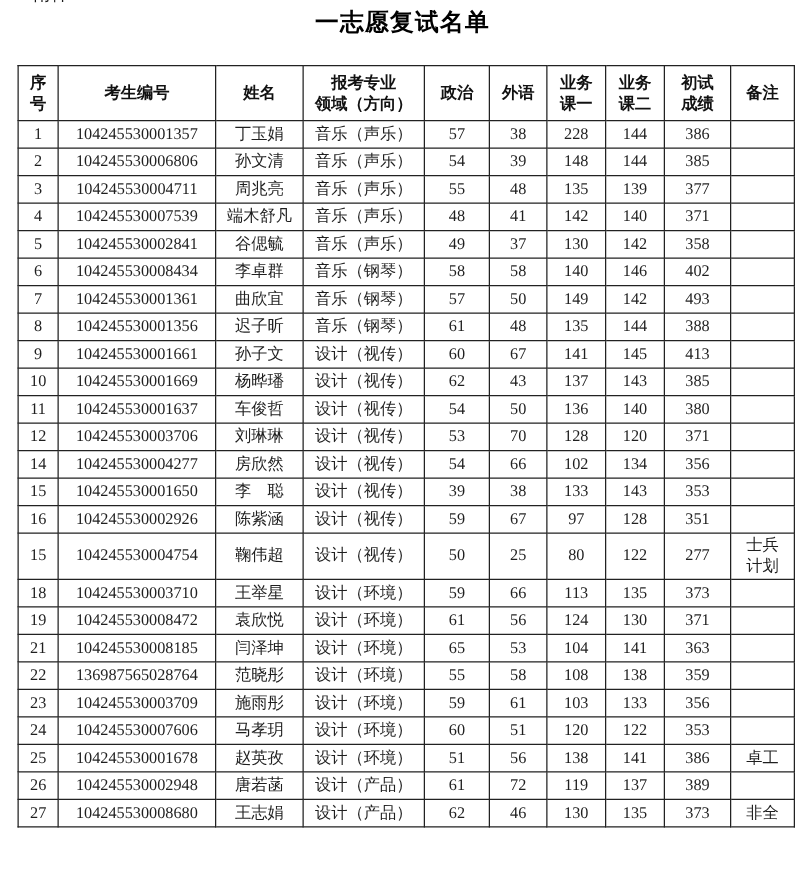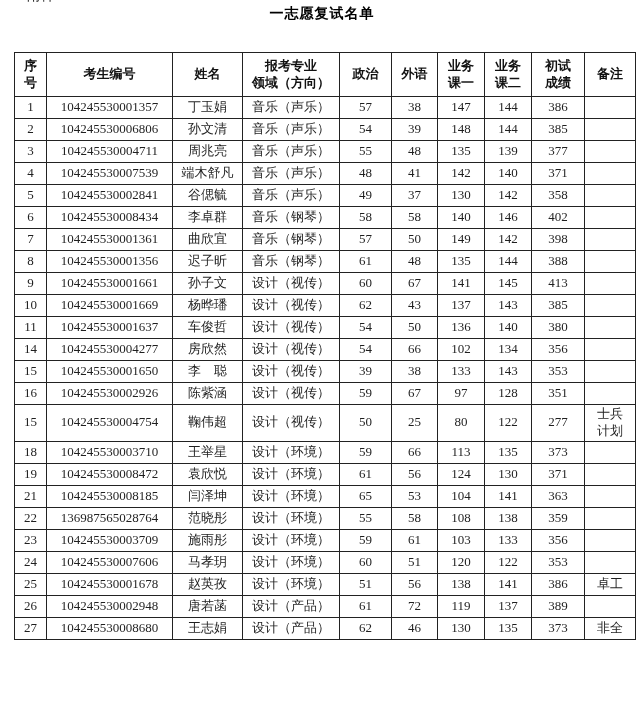--- a/index.html
+++ b/index.html
@@ -18,21 +18,21 @@
   }
   .clip-top span{
     position:relative;top:-13px;display:block;
     font-size:14px;color:#1a1a1a;
     font-family:"Liberation Serif", serif;
   }
   .title{
     position:absolute;top:5px;left:0;width:100%;
     text-align:center;
     font-family:"Liberation Sans", sans-serif;
-    font-size:14px;font-weight:bold;color:#000;
+    font-size:19px;font-weight:bold;color:#000;
     letter-spacing:1px;
   }
   table.roster{
     position:absolute;left:14px;top:52px;
     width:621px;
     border-collapse:collapse;
     table-layout:fixed;
   }
   table.roster th, table.roster td{
     border:1px solid #222;
@@ -96,21 +96,21 @@
     </tr>
   </thead>
   <tbody>
       <tr>
         <td>1</td>
         <td class="num">104245530001357</td>
         <td>丁玉娟</td>
         <td>音乐（声乐）</td>
         <td>57</td>
         <td>38</td>
-        <td>147</td>
+        <td>228</td>
         <td>144</td>
         <td>386</td>
         <td></td>
       </tr>
       <tr>
         <td>2</td>
         <td class="num">104245530006806</td>
         <td>孙文清</td>
         <td>音乐（声乐）</td>
         <td>54</td>
@@ -170,21 +170,21 @@
       </tr>
       <tr>
         <td>7</td>
         <td class="num">104245530001361</td>
         <td>曲欣宜</td>
         <td>音乐（钢琴）</td>
         <td>57</td>
         <td>50</td>
         <td>149</td>
         <td>142</td>
-        <td>398</td>
+        <td>493</td>
         <td></td>
       </tr>
       <tr>
         <td>8</td>
         <td class="num">104245530001356</td>
         <td>迟子昕</td>
         <td>音乐（钢琴）</td>
         <td>61</td>
         <td>48</td>
         <td>135</td>
@@ -219,20 +219,32 @@
       <tr>
         <td>11</td>
         <td class="num">104245530001637</td>
         <td>车俊哲</td>
         <td>设计（视传）</td>
         <td>54</td>
         <td>50</td>
         <td>136</td>
         <td>140</td>
         <td>380</td>
+        <td></td>
+      </tr>
+      <tr>
+        <td>12</td>
+        <td class="num">104245530003706</td>
+        <td>刘琳琳</td>
+        <td>设计（视传）</td>
+        <td>53</td>
+        <td>70</td>
+        <td>128</td>
+        <td>120</td>
+        <td>371</td>
         <td></td>
       </tr>
       <tr>
         <td>14</td>
         <td class="num">104245530004277</td>
         <td>房欣然</td>
         <td>设计（视传）</td>
         <td>54</td>
         <td>66</td>
         <td>102</td>

